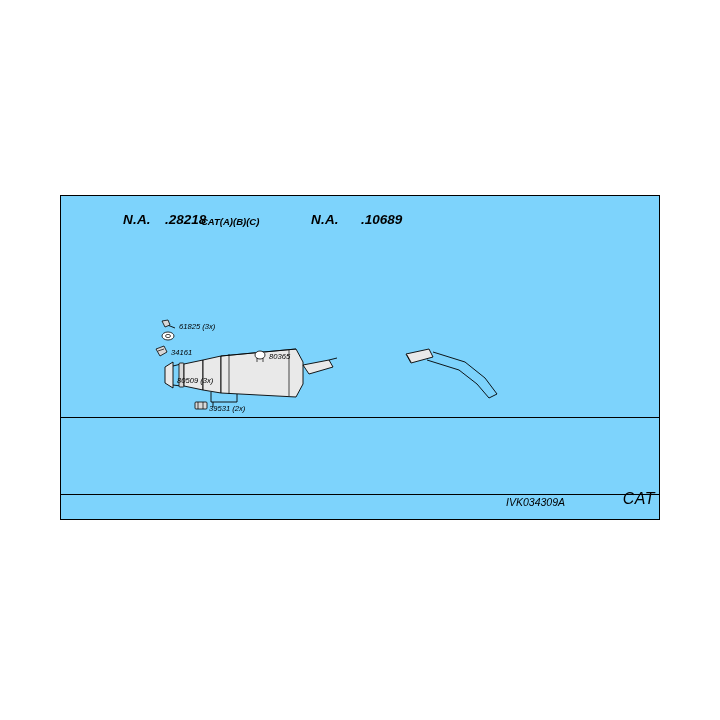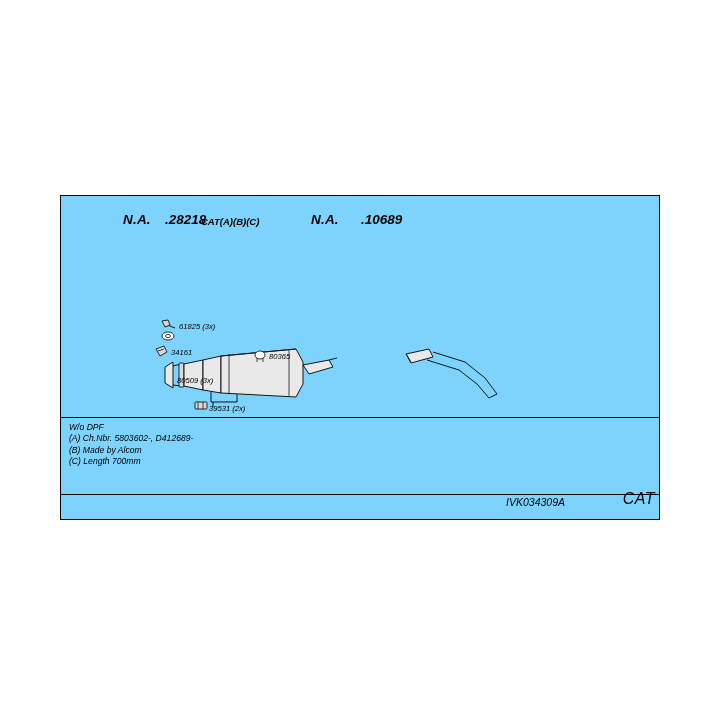--- a/index.html
+++ b/index.html
@@ -204,23 +204,17 @@
     <span class="lbl" id="lbl-80643">61825 (3x)</span>
     <span class="lbl" id="lbl-80509">80509 (3x)</span>
     <span class="lbl" id="lbl-80083">34161</span>
     <span class="lbl" id="lbl-80365">80365</span>
     <span class="lbl" id="lbl-82038">39531 (2x)</span>
   </div>
 
   <div id="divider"></div>
   <div id="divider2"></div>
 
-  <div id="notes">
-    <div>W/o DPF</div>
-    <div>(A) Ch.Nbr. 5803602-, D412689-</div>
-    <div>(B) Made by Alcom</div>
-    <div>(C) Length 700mm</div>
-  </div>
 
   <div id="doc-code">IVK034309A</div>
   <div id="cat-label">CAT</div>
 
 </div>
 
 </body></html>

